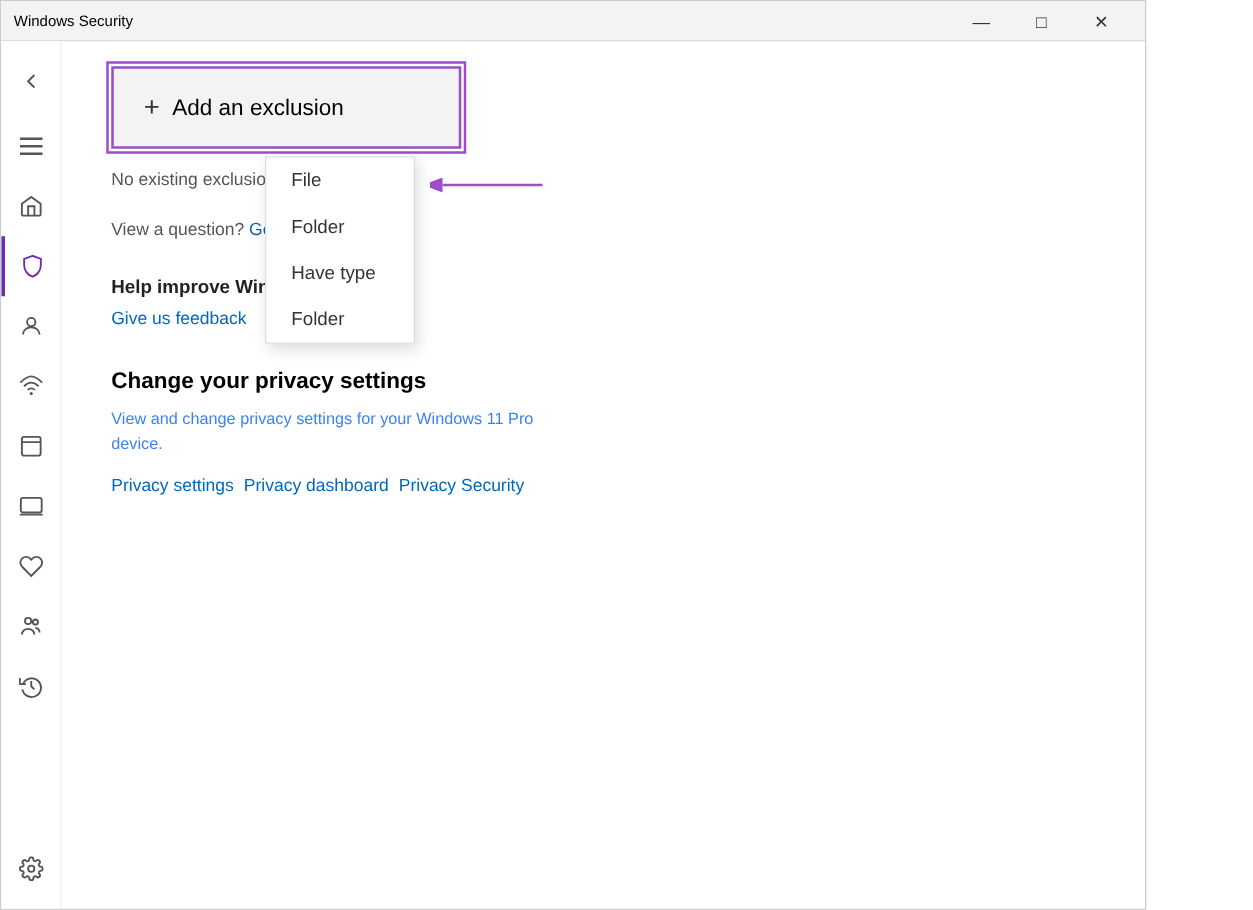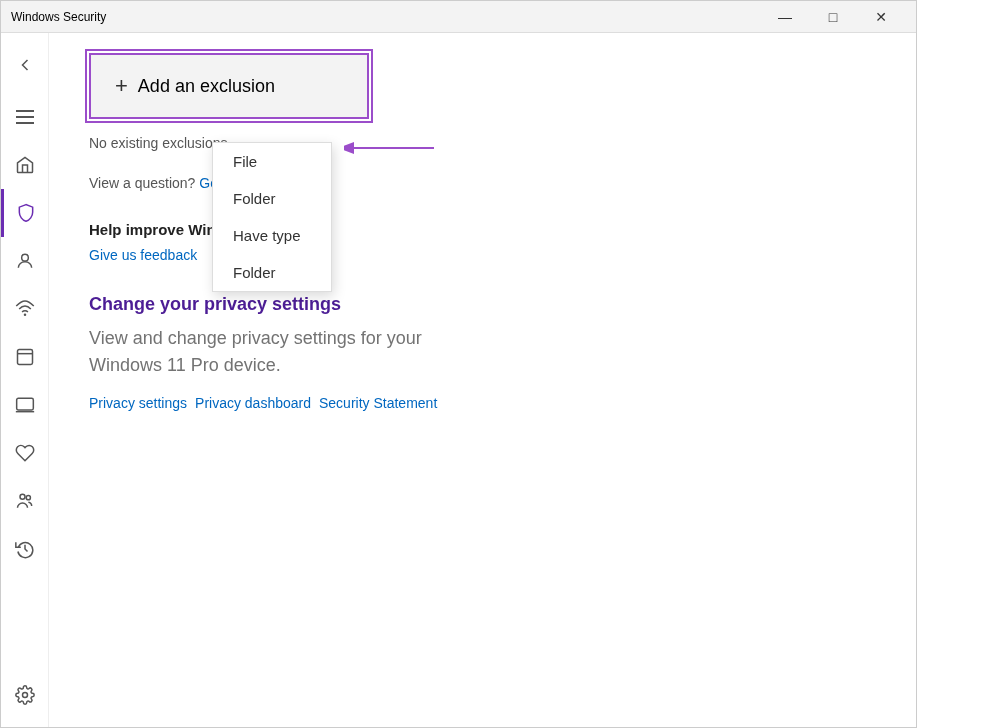--- a/index.html
+++ b/index.html
@@ -137,21 +137,20 @@
     
     .dropdown-menu {
       position: absolute;
       top: 92px;
       left: 163px;
       background: #fff;
       border: 1px solid #ddd;
       box-shadow: 2px 4px 12px rgba(0,0,0,0.15);
       min-width: 120px;
       z-index: 100;
-      margin-top: 17px;
     }
 
     .dropdown-item {
       padding: 10px 20px;
       font-size: 15px;
       cursor: pointer;
       color: #333;
     }
 
     
@@ -188,27 +187,27 @@
       text-decoration: none;
     }
 
     .privacy-section {
       margin-top: 24px;
     }
 
     .privacy-section h2 {
       font-size: 18px;
       font-weight: 600;
-      color: #4c1d95;
+      color: #000000;
       margin-bottom: 10px;
     }
 
     .privacy-section p {
-      font-size: 18px;
-      color: #737373;
+      font-size: 13px;
+      color: #3b82f6;
       margin-bottom: 16px;
       line-height: 1.5;
       max-width: 380px;
     }
 
     .privacy-links {
       display: flex;
       flex-direction: row;
       gap: 8px;
     }
@@ -371,19 +370,19 @@
         <h3>Help improve Windows Security</h3>
         <a class="link-text">Give us feedback</a>
       </div>
 
       <div class="privacy-section">
         <h2>Change your privacy settings</h2>
         <p>View and change privacy settings for your Windows 11 Pro device.</p>
         <div class="privacy-links">
           <a class="link-text">Privacy settings</a>
           <a class="link-text">Privacy dashboard</a>
-          <a class="link-text">Security Statement</a>
+          <a class="link-text">Privacy Security</a>
         </div>
       </div>
 
     </div>
   </div>
 </div>
 
 </body></html>

